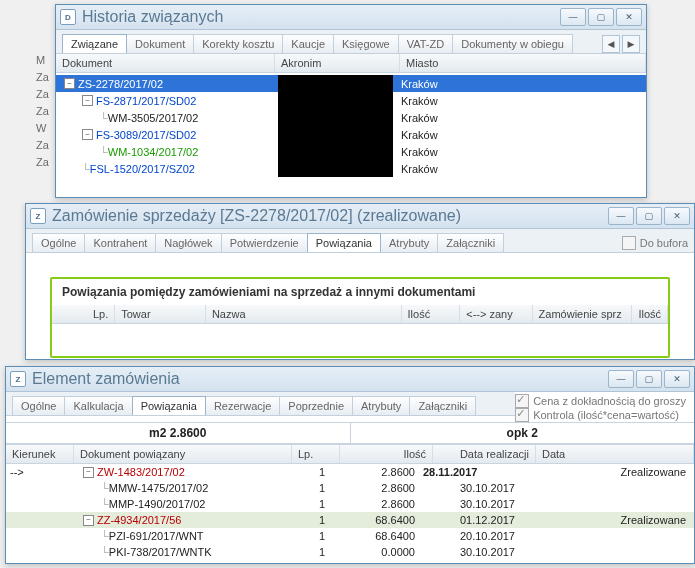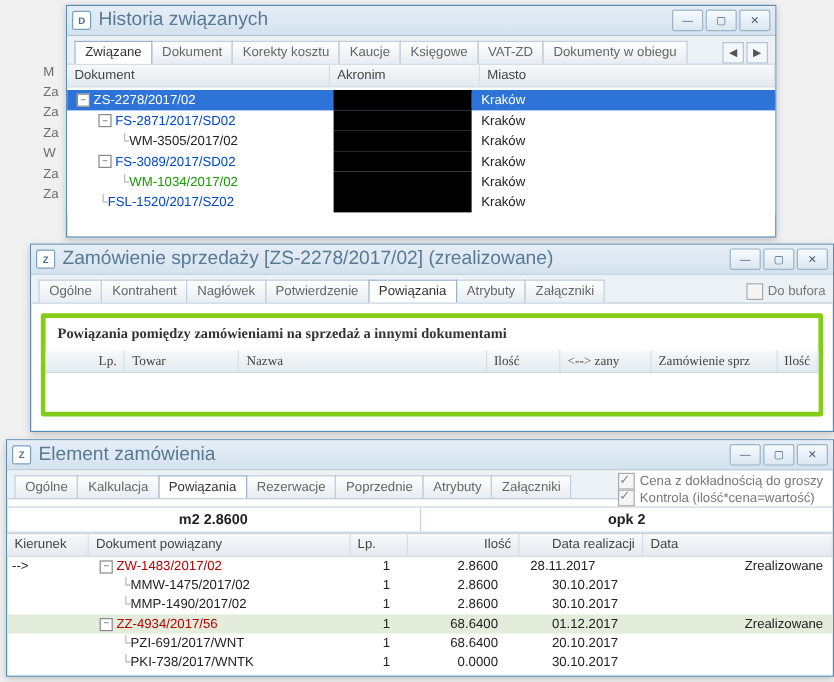--- a/index.html
+++ b/index.html
@@ -232,21 +232,21 @@
         <div class="tab active head">Powiązania</div>
         <div class="tab">Atrybuty</div>
         <div class="tab">Załączniki</div>
       </div>
     <div style="flex:1"></div>
     <div class="check-row">
       <span class="chk"></span>
       <span>Do bufora</span>
     </div>
   </div>
-  <div style="border:4px solid #84cc16;margin:8px;border-radius:2px;font-family:Liberation Serif, serif;">
+  <div style="border:2px solid #84cc16;margin:24px;border-radius:2px;">
     <div class="content-pad">
       <div class="bold-line">Powiązania pomiędzy zamówieniami na sprzedaż a innymi dokumentami</div>
     </div>
     <div class="grid-header" style="font-weight:normal;">
       <div class="col" style="width:55px;text-align:right">Lp.</div>
       <div class="col" style="width:85px">Towar</div>
       <div class="col" style="width:200px">Nazwa</div>
       <div class="col" style="width:50px">Ilość</div>
       <div class="col" style="width:65px">&lt;--&gt; zany</div>
       <div class="col" style="width:95px">Zamówienie sprz</div>
@@ -304,21 +304,21 @@
   <div class="bottom-rows" id="w3rows">
       <div class="brow">
         <div class="cell" style="width: 55px;">--&gt;</div>
         <div class="cell" style="width: 207px; display: flex; align-items: center;">
           <span style="display: inline-block; width: 10px;"></span>
           <span class="toggle">−</span>
           <span class="tree-link red">ZW-1483/2017/02</span>
         </div>
         <div class="cell" style="width: 37px; text-align: right;">1</div>
         <div class="cell" style="width: 82px; text-align: right;">2.8600</div>
-        <div class="cell" style="width: 92px; text-align: center;">28.11.2017</div>
+        <div class="cell" style="width: 92px; text-align: left; font-weight: bold;">28.11.2017</div>
         <div class="cell" style="flex: 1 1 0%; text-align: right; padding-right: 8px;">Zrealizowane</div>
       </div>
       <div class="brow">
         <div class="cell" style="width: 55px;"></div>
         <div class="cell" style="width: 207px; display: flex; align-items: center;">
           <span style="display: inline-block; width: 28px;"></span>
           <span style="color: rgb(170, 170, 170);">└ </span>
           <span>MMW-1475/2017/02</span>
         </div>
         <div class="cell" style="width: 37px; text-align: right;">1</div>

